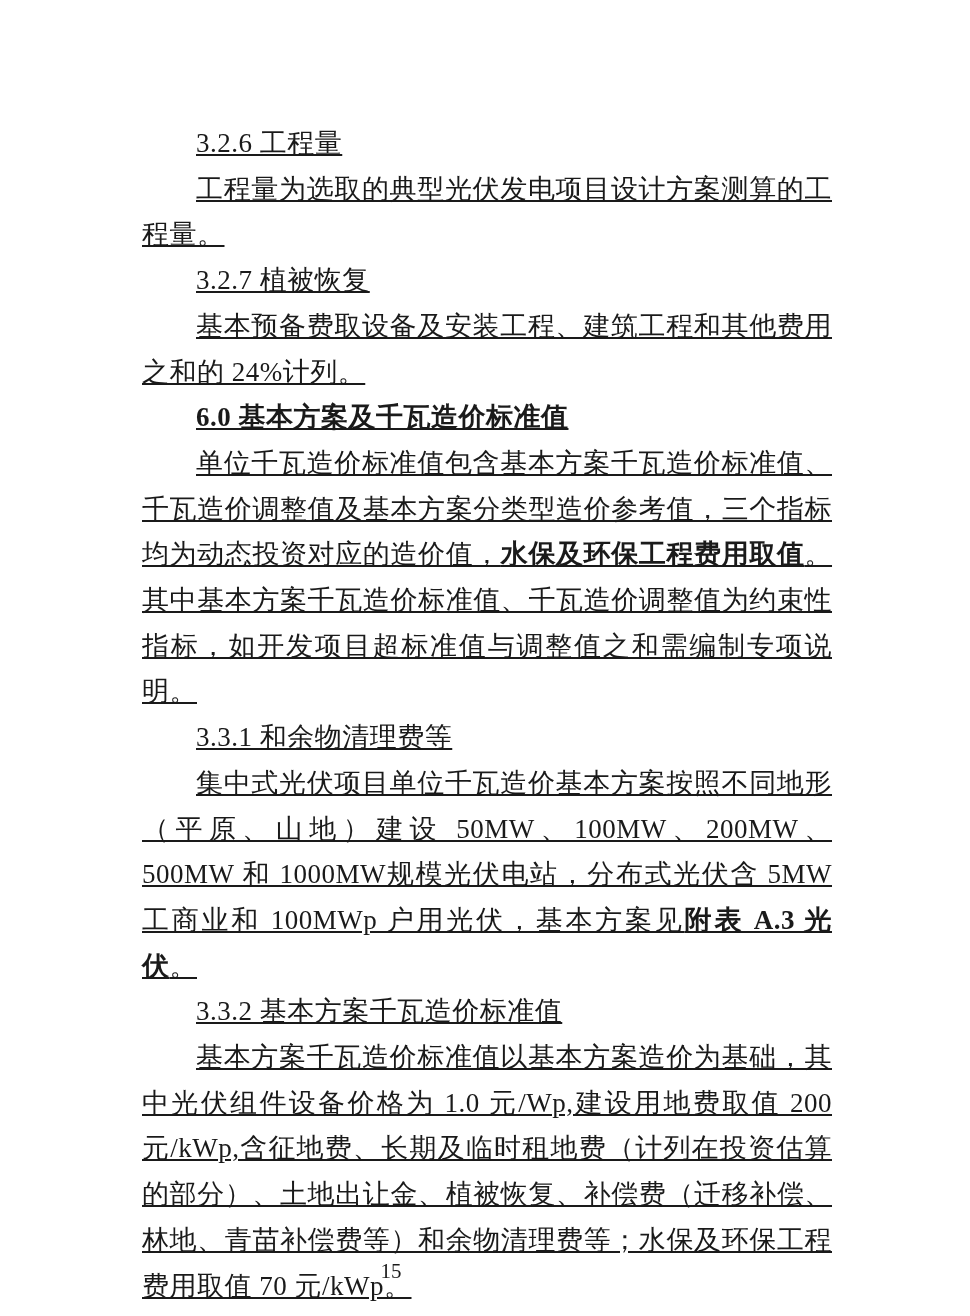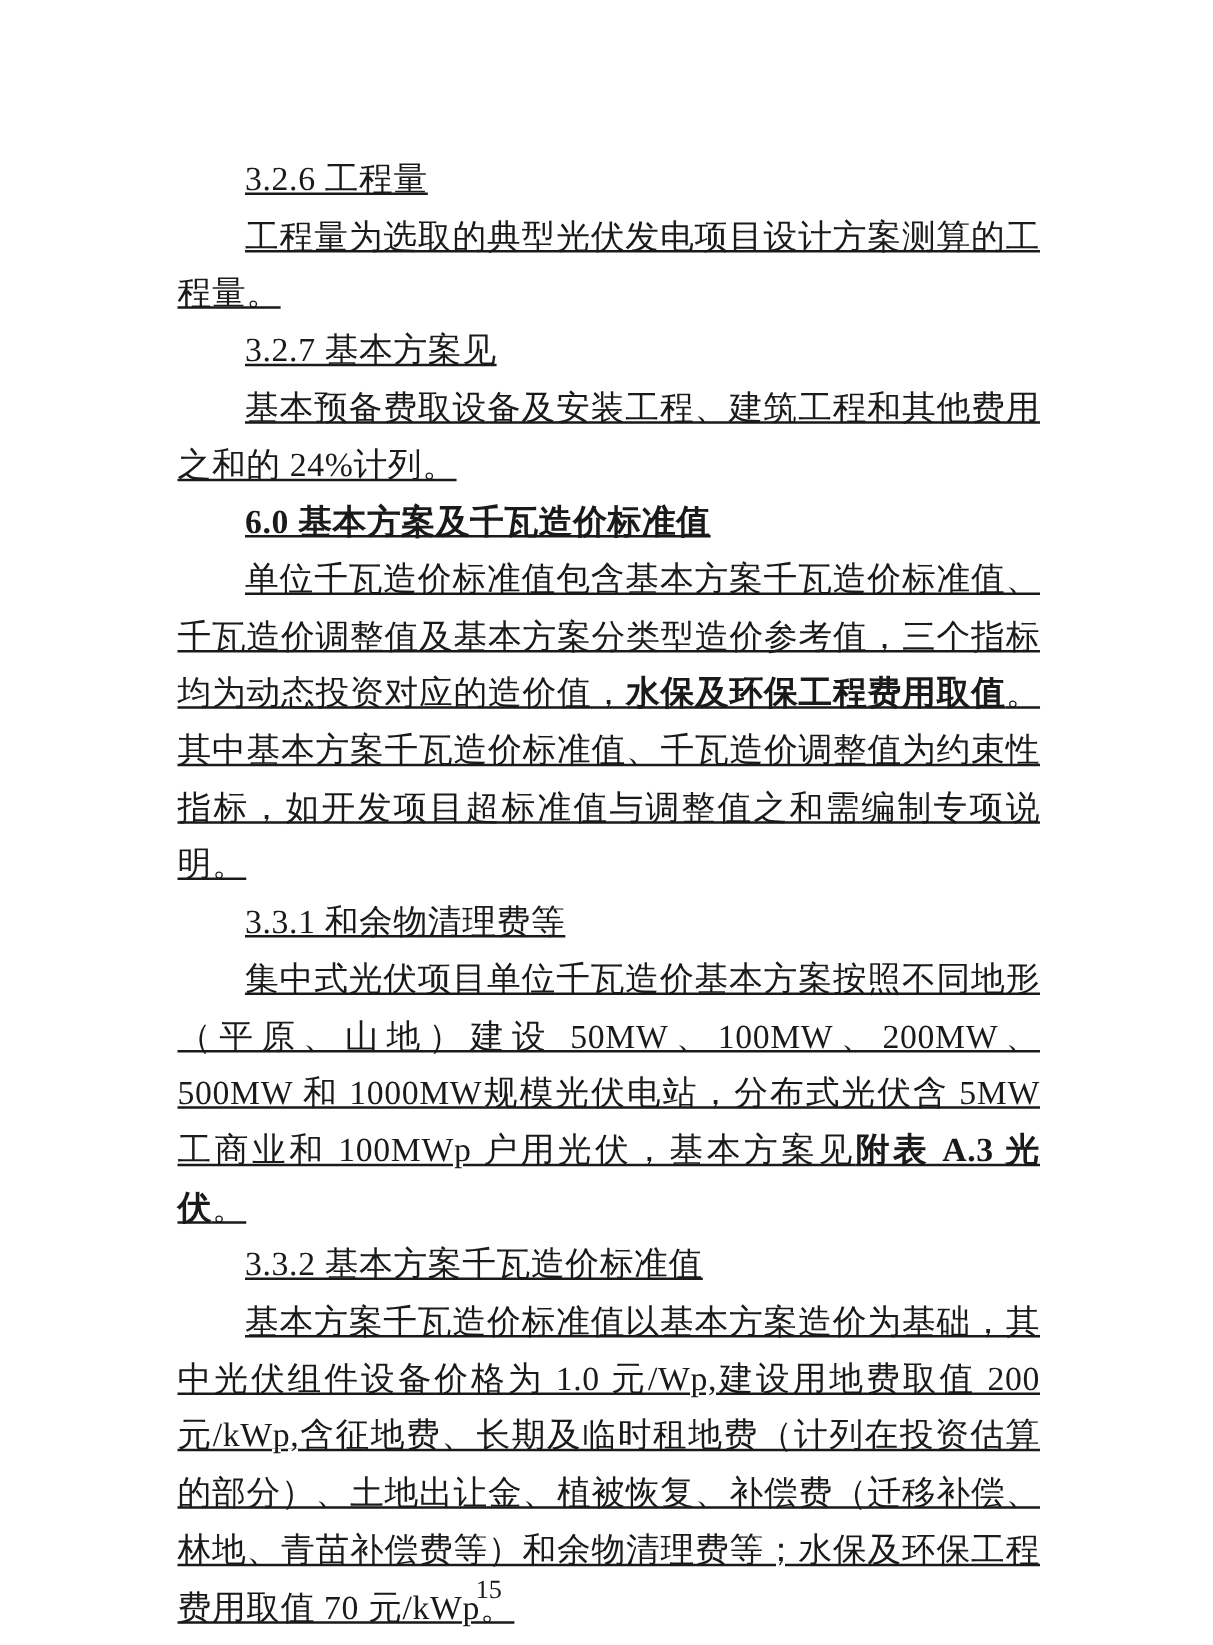--- a/index.html
+++ b/index.html
@@ -44,21 +44,21 @@
     line-height: 30px;
     color: #1a1a1a;
   }
 </style>
 </head>
 <body>
 
 <div class="doc">
   <p>3.2.6 工程量</p>
   <p>工程量为选取的典型光伏发电项目设计方案测算的工程量。</p>
-  <p>3.2.7 基本方案见</p>
+  <p>3.2.7 植被恢复</p>
   <p>基本预备费取设备及安装工程、建筑工程和其他费用之和的 24%计列。</p>
   <p class="bold">6.0 基本方案及千瓦造价标准值</p>
   <p><span>单位千瓦造价标准值包含基本方案千瓦造价标准值、千瓦造价调整值及基本方案分类型造价参考值，三个指标均为动态投资对应的造价值，</span><span class="bold">水保及环保工程费用取值</span><span>。其中基本方案千瓦造价标准值、千瓦造价调整值为约束性指标，如开发项目超标准值与调整值之和需编制专项说明。</span></p>
   <p>3.3.1 和余物清理费等</p>
   <p><span>集中式光伏项目单位千瓦造价基本方案按照不同地形（平原、山地）建设 50MW、100MW、200MW、500MW 和 1000MW规模光伏电站，分布式光伏含 5MW 工商业和 100MWp 户用光伏，基本方案见</span><span class="bold">附表 A.3 光伏</span><span>。</span></p>
   <p>3.3.2 基本方案千瓦造价标准值</p>
   <p>基本方案千瓦造价标准值以基本方案造价为基础，其中光伏组件设备价格为 1.0 元/Wp,建设用地费取值 200 元/kWp,含征地费、长期及临时租地费（计列在投资估算的部分）、土地出让金、植被恢复、补偿费（迁移补偿、林地、青苗补偿费等）和余物清理费等；水保及环保工程费用取值 70 元/kWp。</p>
 </div>
 
 <div class="pageno">15</div>

